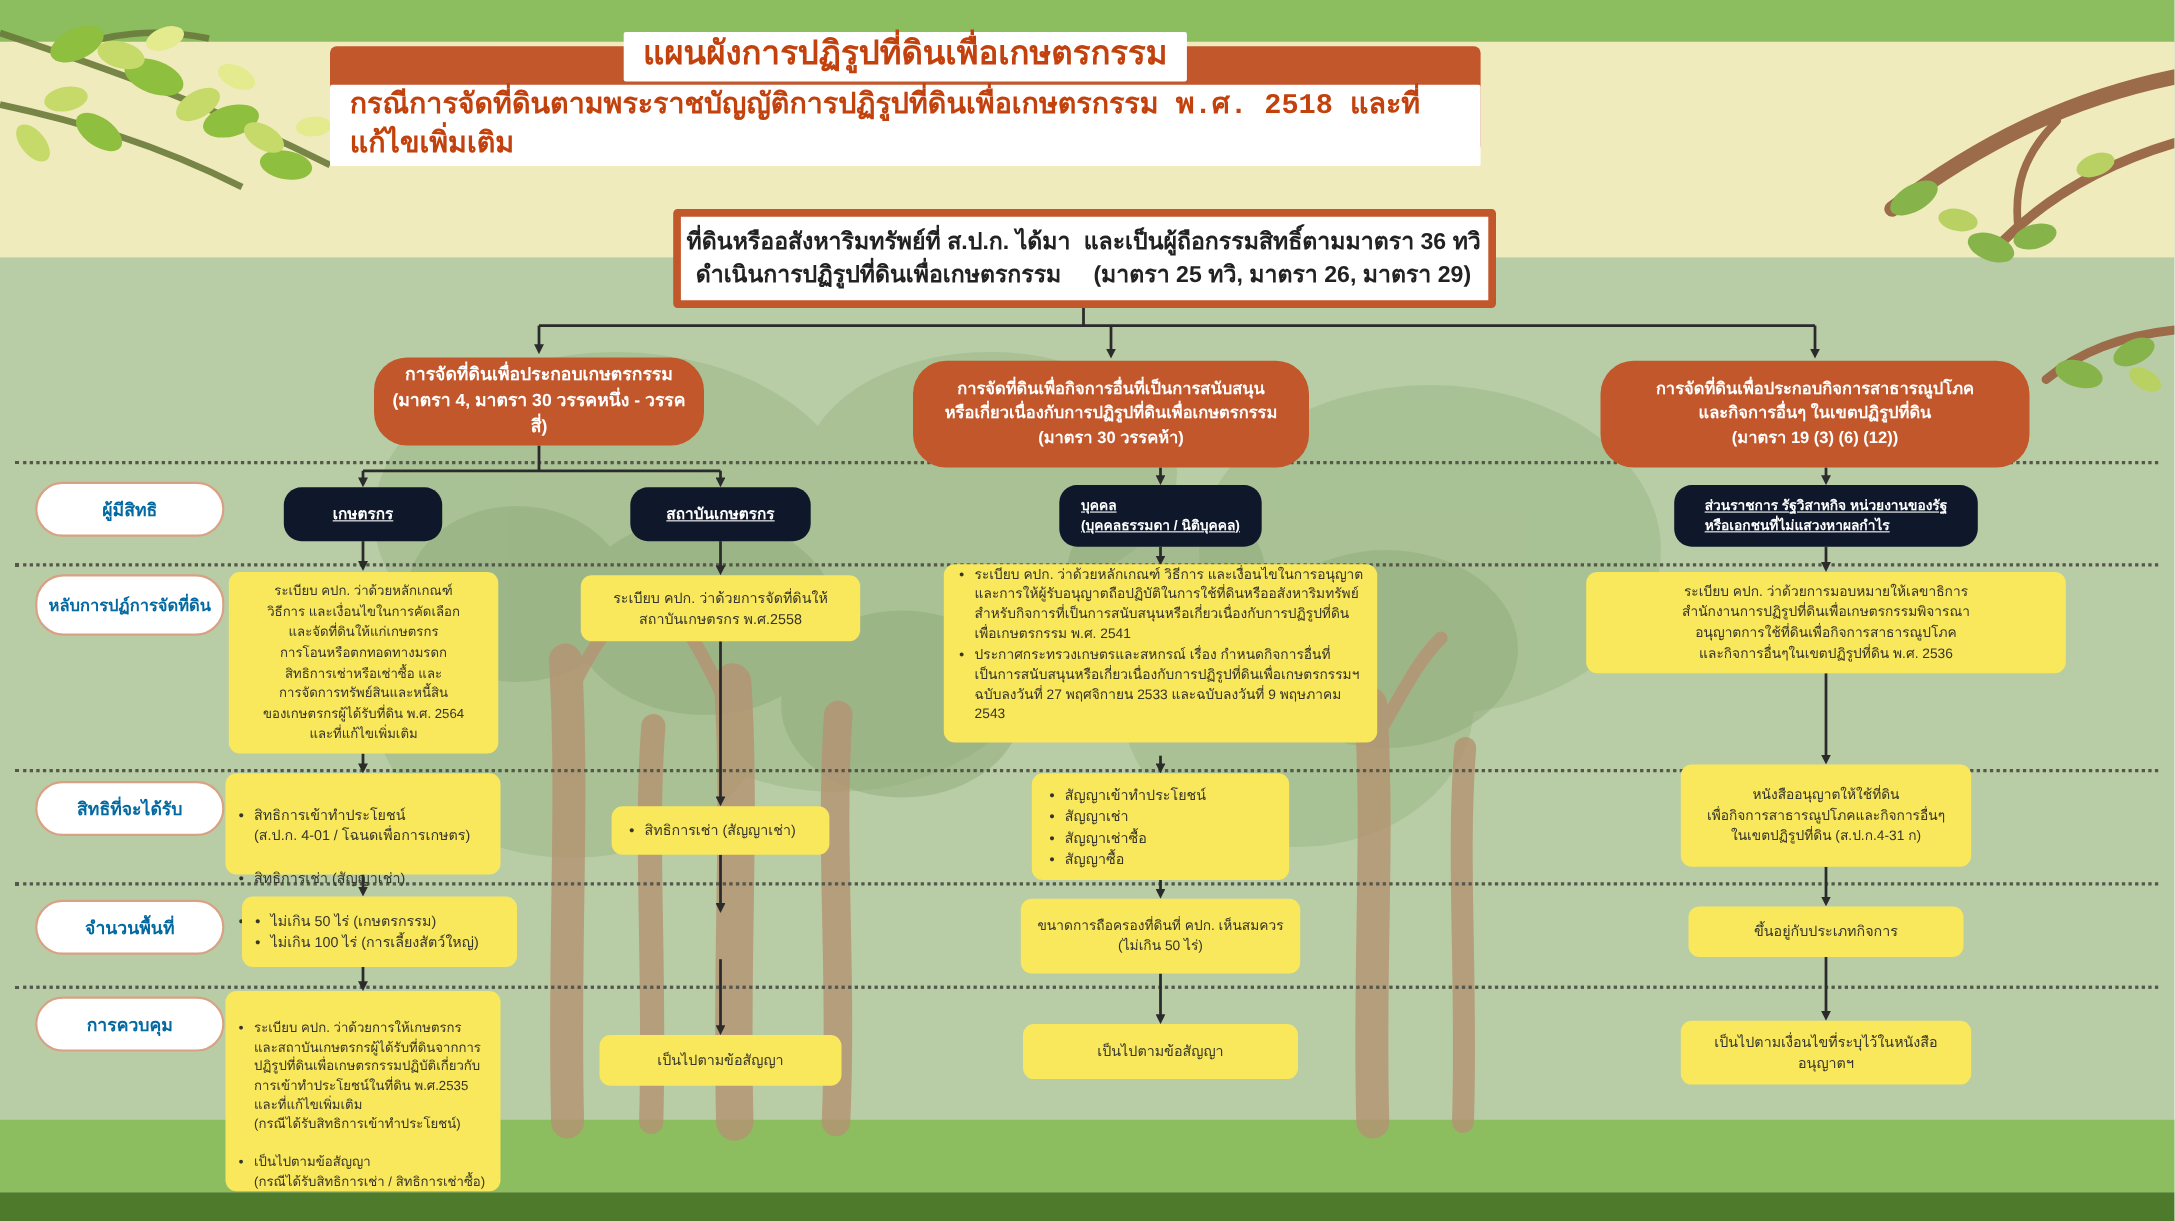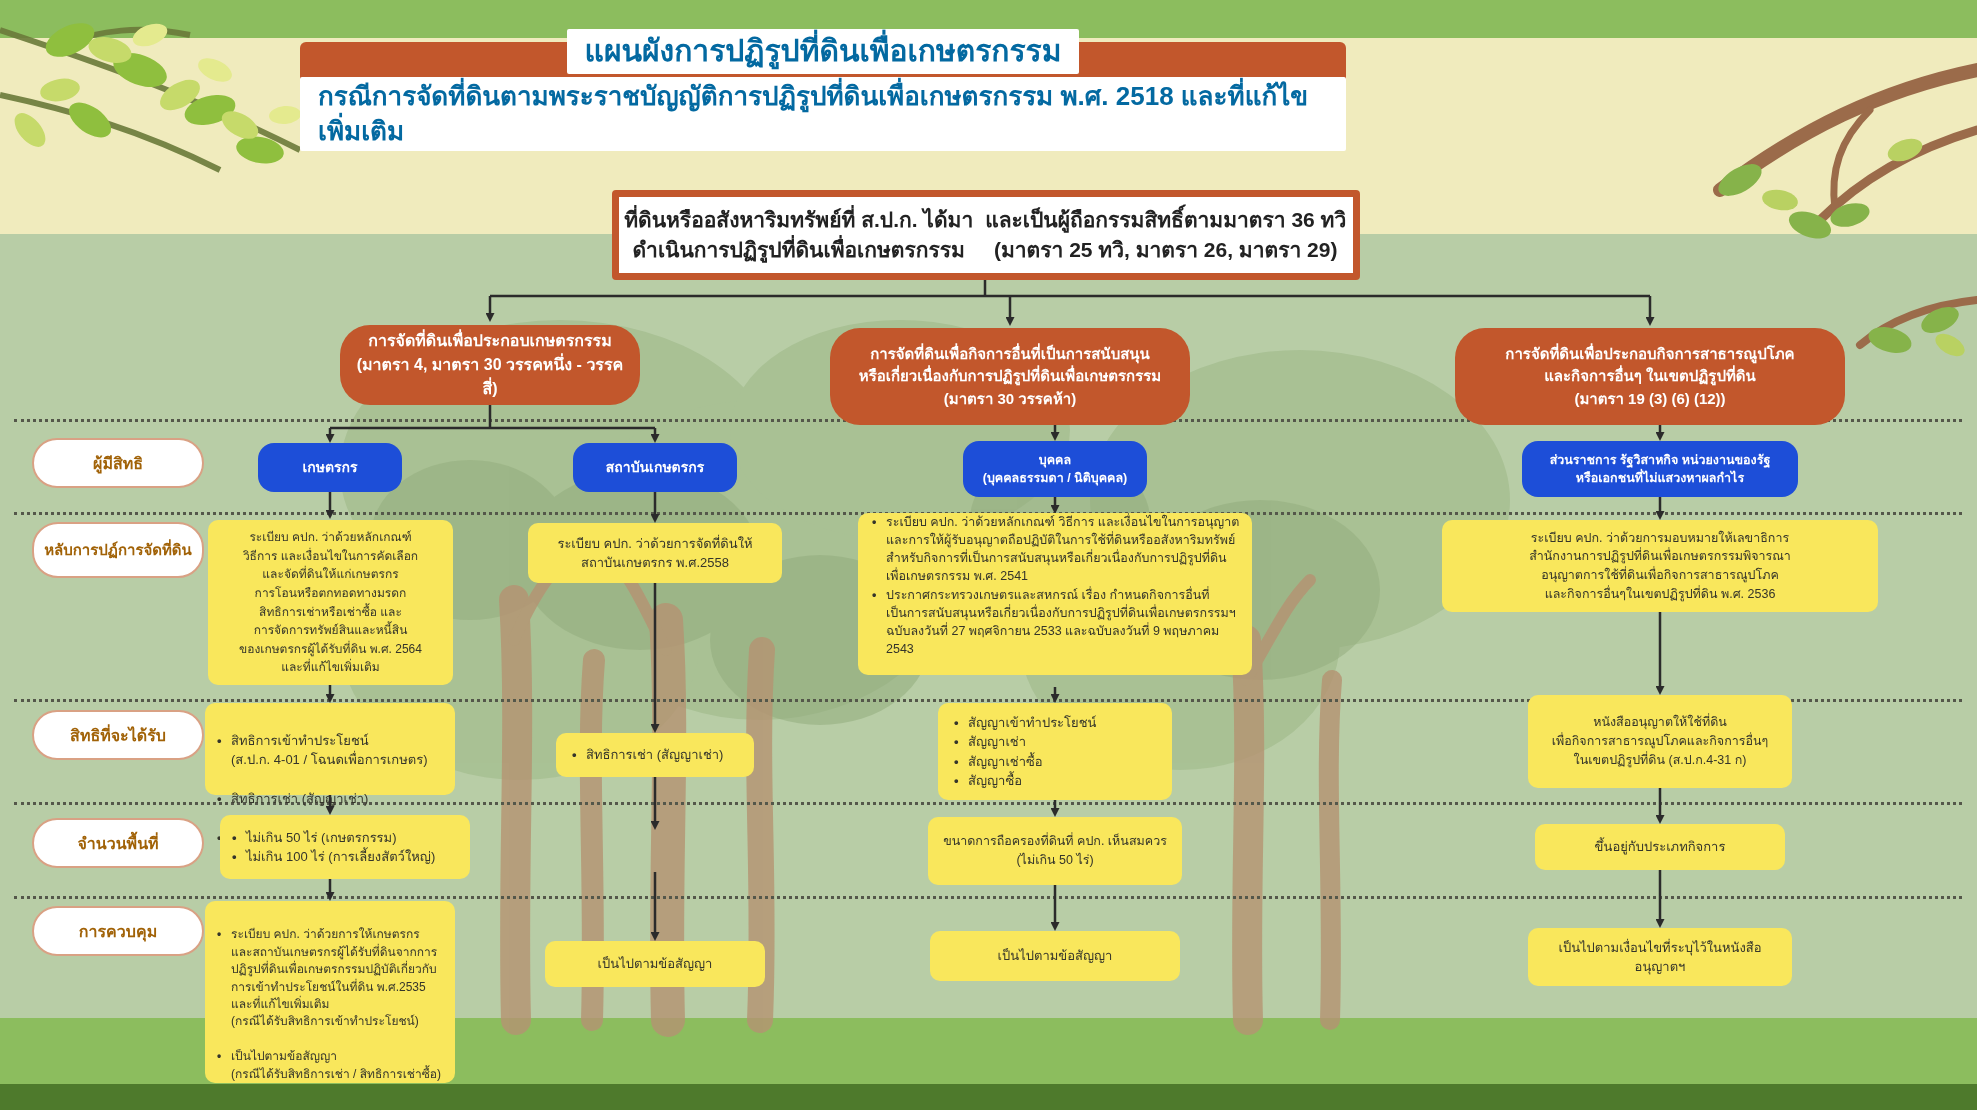--- a/index.html
+++ b/index.html
@@ -16,38 +16,38 @@
 
   .sep{position:absolute;left:14px;width:1948px;border-top:3px dotted #54574a;z-index:2;height:0;}
 
   .connectors{position:absolute;top:0;left:0;z-index:3;pointer-events:none;}
 
   .box{position:absolute;z-index:4;box-sizing:border-box;}
   .preline{white-space:pre-line;}
 
   .title-box{left:300px;top:42px;width:1046px;height:96px;background:#c2572c;border-radius:6px;
     display:flex;flex-direction:column;align-items:center;justify-content:center;gap:3px;padding:5px 0;}
-  .title-chip{background:#ffffff;color:#0369a1;font-weight:bold;padding:2px 18px;line-height:1.35;border-radius:2px;}
+  .title-chip{background:#ffffff;color:#c2410c;font-weight:bold;padding:2px 18px;line-height:1.35;border-radius:2px;font-family:Liberation Mono, monospace;}
   .title-chip.l1{font-size:30px;}
   .title-chip.l2{font-size:26px;}
 
   .intro-box{left:612px;top:190px;width:748px;height:90px;background:#ffffff;border:7px solid #c2572c;border-radius:4px;
     display:flex;flex-direction:row;align-items:center;justify-content:center;color:#222;font-weight:bold;font-size:21px;line-height:1.45;text-align:center;}
 
   .hdr{background:#c2572c;color:#ffffff;font-weight:bold;text-align:center;border-radius:30px;
     display:flex;align-items:center;justify-content:center;line-height:1.5;padding:6px 10px;}
   .hdr1{left:340px;top:325px;width:300px;height:80px;font-size:16px;}
   .hdr2{left:830px;top:328px;width:360px;height:97px;font-size:15px;}
   .hdr3{left:1455px;top:328px;width:390px;height:97px;font-size:15px;}
 
   .rlabel{left:32px;width:172px;background:#ffffff;border:2px solid #d9a184;border-radius:26px;
-    display:flex;align-items:center;justify-content:center;color:#a16207;font-weight:bold;font-size:16px;text-align:center;}
-
-  .gpill{background:#1d4ed8;color:#ffffff;font-weight:bold;text-align:center;border-radius:16px;
-    display:flex;flex-direction:column;align-items:center;justify-content:center;line-height:1.45;}
+    display:flex;align-items:center;justify-content:center;color:#0369a1;font-weight:bold;font-size:16px;text-align:center;}
+
+  .gpill{background:#0f172a;color:#ffffff;font-weight:bold;text-align:left;border-radius:16px;
+    display:flex;flex-direction:column;align-items:center;justify-content:center;line-height:1.45;text-decoration:underline;}
 
   .note{background:#f9e75c;border-radius:10px;color:#35352a;font-size:13px;line-height:1.5;
     display:flex;flex-direction:column;justify-content:center;padding:6px 10px;text-align:center;}
   .note.left{text-align:left;justify-content:flex-start;}
   .note ul{margin:0;padding:0 0 0 14px;}
   .note li{list-style:none;position:relative;padding-left:2px;margin:0;}
   .note li::before{content:"\2022";position:absolute;left:-12px;top:0;font-weight:bold;}
 </style>
 </head>
 <body>

